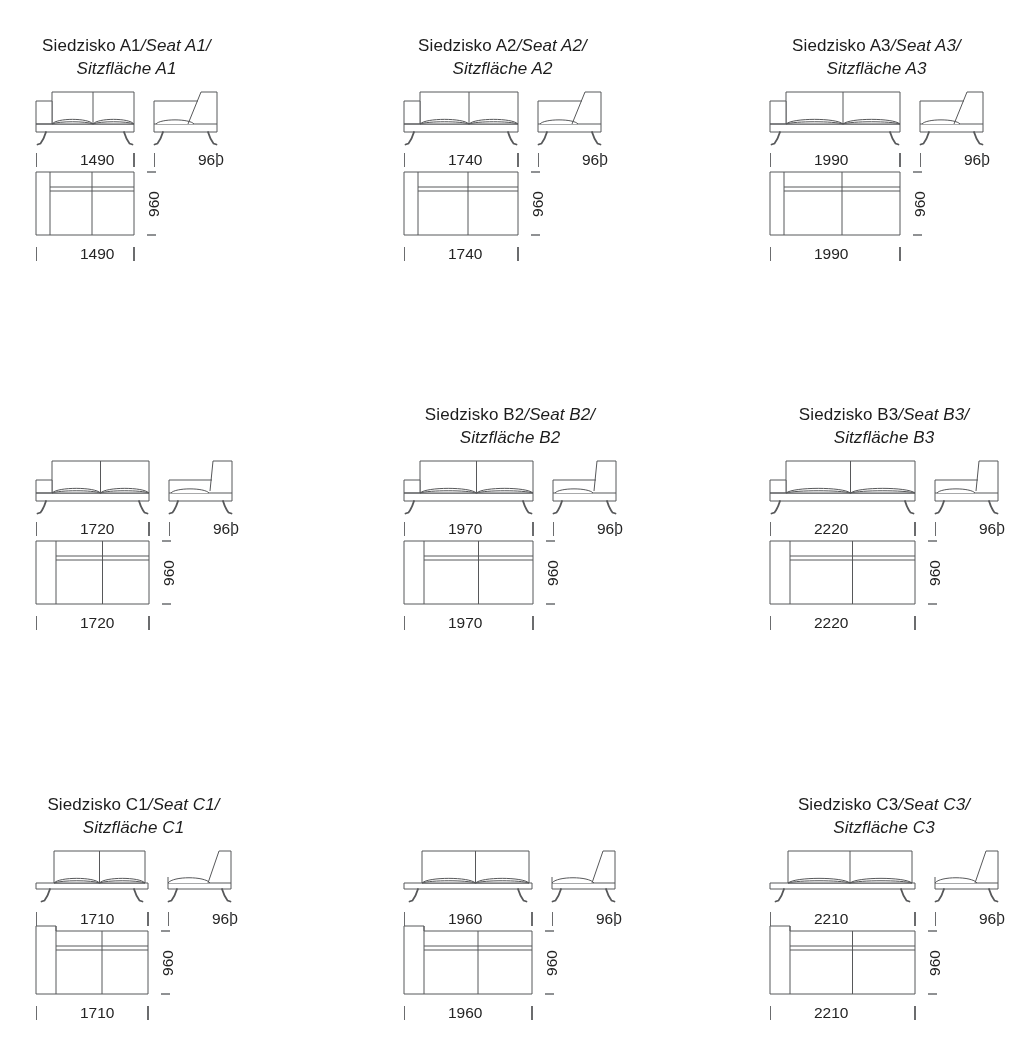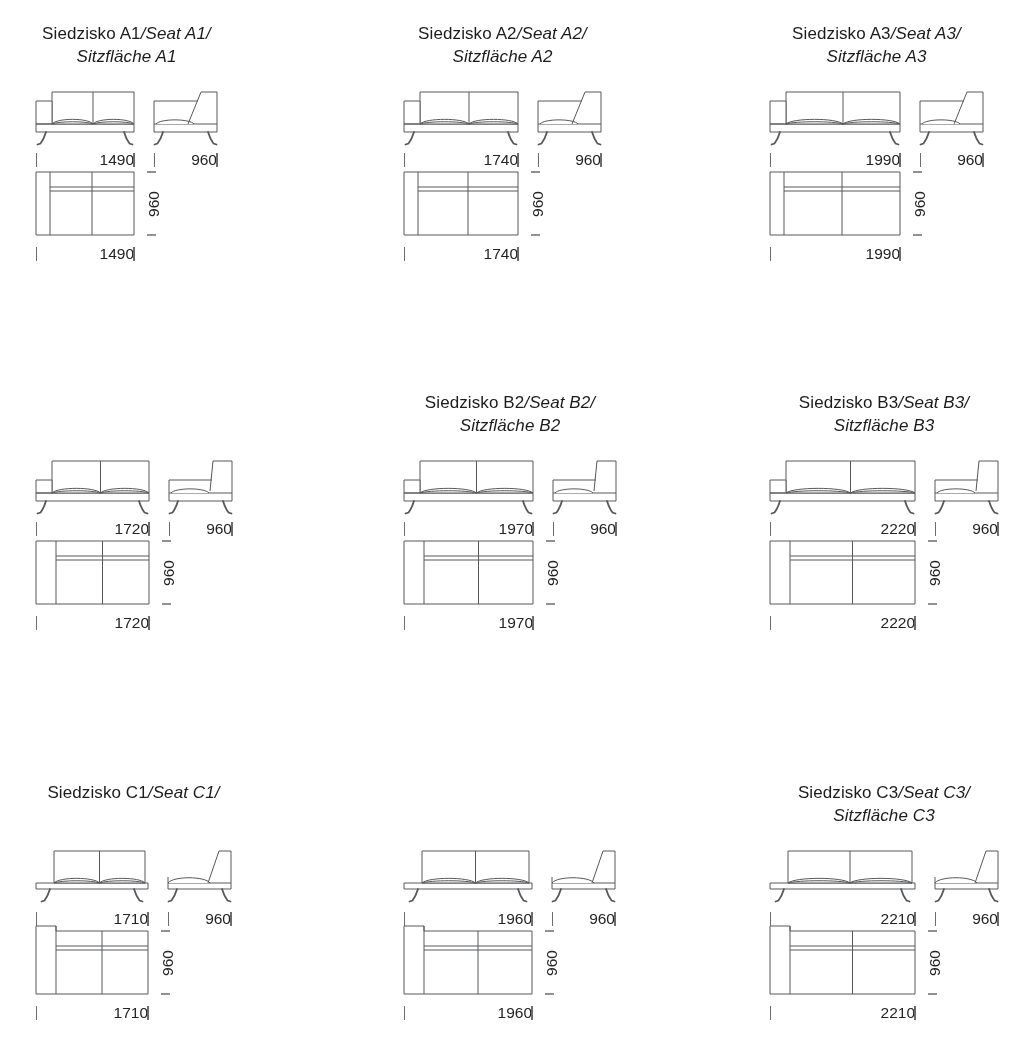--- a/index.html
+++ b/index.html
@@ -5,32 +5,33 @@
   html,body{margin:0;padding:0;}
   body{
     width:1015px;height:1045px;background:#ffffff;
     font-family:"Liberation Sans", sans-serif;
     position:relative;overflow:hidden;
     -webkit-font-smoothing:antialiased;
   }
   #sheet{position:absolute;inset:0;}
   .module{position:absolute;}
   .title{
-    position:absolute;top:2px;left:0;
+    position:absolute;top:14px;left:0;
     text-align:center;color:#1c1c1c;
     font-size:17px;line-height:23px;letter-spacing:.1px;white-space:nowrap;
   }
   .t-it{font-style:italic;}
   svg.drawing{position:absolute;overflow:visible;display:block;}
   .hdim{
     position:absolute;height:20px;color:#242424;font-size:15.5px;
   }
   .hdim .dim-num{
-    position:absolute;left:0;right:0;top:50%;transform:translateY(-50%);
-    text-align:right;
+    position:absolute;left:0;right:16px;top:50%;transform:translateY(-50%);
+    text-align:left;
+    padding-left:44px;
   }
   .tick{position:absolute;top:3px;width:1.3px;height:14px;background:#6b6c6e;}
   .tick.l{left:-0.5px;}
   .tick.r{right:-0.5px;}
   .vdim{position:absolute;width:22px;}
   .dash{position:absolute;left:4px;width:9px;height:1.3px;background:#8f9193;}
   .dash.top{top:-0.6px;}
   .dash.bot{bottom:-0.6px;}
   .vnum{
     position:absolute;top:50%;left:50%;
@@ -388,20 +389,21 @@
     </div>
     <div class="hdim" style="left:0px;top:224px;width:145px">
     <span class="tick l"></span>
     <span class="dim-num">2220</span>
     <span class="tick r"></span>
   </div>
   </div>
     <div class="module" style="left:36px;top:779px;width:195px;height:250px">
     <div class="title" style="width:195px">
       <div><span>Siedzisko C1</span><span class="t-it">/Seat C1/</span></div>
+      <div class="t-it">Sitzfläche C1</div>
     </div>
     <svg class="drawing" style="left:0;top:72px" width="112" height="56" viewBox="0 0 112 56">
         <g fill="none" stroke="#57585a" stroke-width="1">
           <path d="M 18 0 H 109 V 32 H 18 Z" fill="none"></path>
           <path d="M 63.5 0 L 63.5 32"></path>
           <path d="M 18 32 C 23.46 25.8, 58.04 25.8, 63.5 32" fill="#ffffff"></path>
           <path d="M 63.5 32 C 68.96 25.8, 103.54 25.8, 109 32" fill="#ffffff"></path>
           <path d="M 18 32 C 25.28 29, 56.22 29, 63.5 32" fill="none"></path>
           <path d="M 63.5 32 C 70.78 29, 101.72 29, 109 32" fill="none"></path>
           <path d="M 0 32 H 112 V 38 H 0 Z" fill="none"></path>

